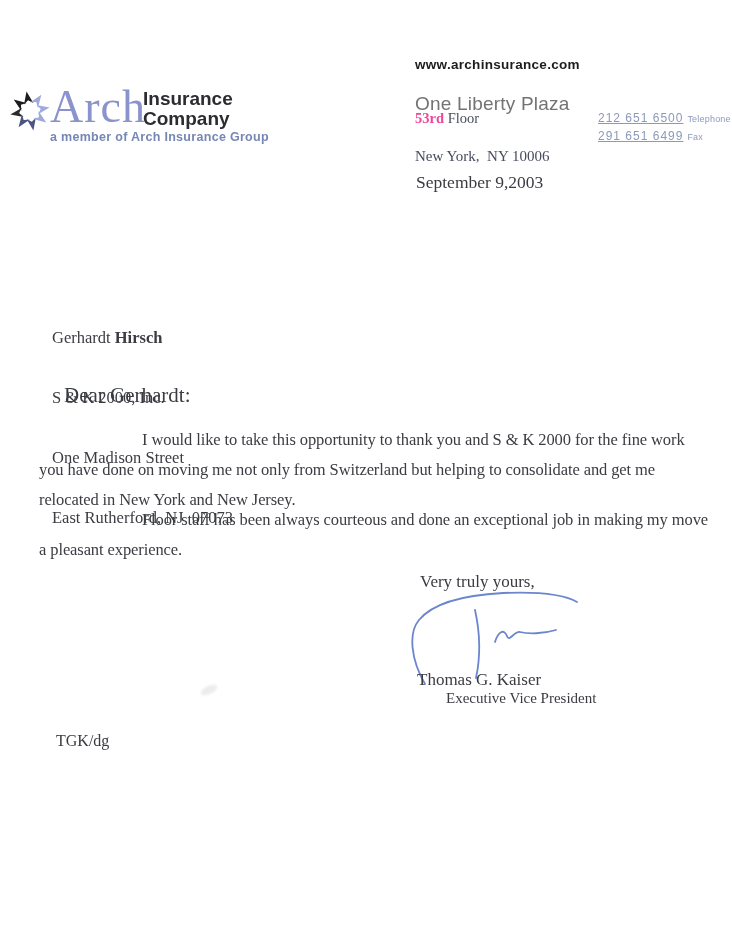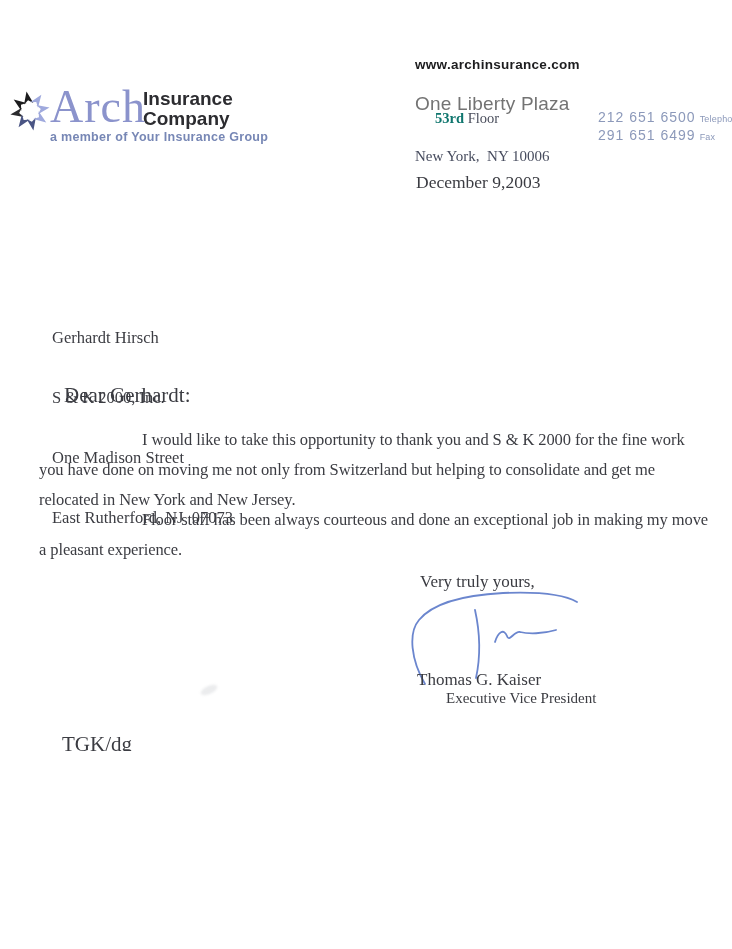--- a/index.html
+++ b/index.html
@@ -12,41 +12,41 @@
 
   
   .website{left:415px;top:57px;font-size:13.5px;font-weight:bold;color:#1c1c1e;letter-spacing:.3px;}
   .logo-star{left:8px;top:82px;width:46px;height:58px;}
   .logo-arch{left:50px;top:80px;font-size:46px;color:#8b93cc;letter-spacing:1px;}
   .logo-co{left:143px;top:89px;font-size:19px;font-weight:bold;color:#2c2c30;line-height:20px;}
   .logo-tagline{left:50px;top:130px;font-size:12.5px;font-weight:bold;color:#7787b5;letter-spacing:.3px;}
 
   .addr1{left:415px;top:93px;font-size:19px;color:#737373;letter-spacing:.2px;}
   .addr2{left:415px;top:110px;font-size:14.5px;color:#4a4e5c;}
-  .addr2 .b{font-weight:bold;color:#0f766e;margin-left:20px;}
+  .addr2 .b{font-weight:bold;color:#ec4899;}
   .addr3{left:415px;top:128px;font-size:15px;color:#474c5e;white-space:pre-wrap;margin-top:20px;}
   .phoneline{color:#8c99ba;white-space:nowrap;}
   .phone1{left:598px;top:108px;}
   .phone2{left:598px;top:126px;}
-  .phone-num{font-size:14px;letter-spacing:1px;font-family:"Liberation Sans",sans-serif;}
+  .phone-num{font-size:12px;letter-spacing:1px;font-family:"Liberation Sans",sans-serif;text-decoration:underline;}
   .phone-label{font-size:9px;font-family:"Liberation Sans",sans-serif;letter-spacing:.2px;}
 
   
   .date{left:416px;top:172px;font-size:17.5px;}
   .recipient{left:52px;top:288px;font-size:16.5px;line-height:20px;white-space:pre-wrap;}
-  .recipient .b{font-weight:normal;}
+  .recipient .b{font-weight:bold;}
   .salutation{left:64px;top:383px;font-size:21px;}
   .para{left:39px;width:672px;font-size:16.5px;line-height:30px;text-indent:103px;letter-spacing:-0.1px;}
   .para1{top:425px;}
   .para2{top:505px;}
   .closing{left:420px;top:572px;font-size:17px;}
   .signature{left:403px;top:588px;width:205px;height:100px;pointer-events:none;}
   .signer-name{left:417px;top:670px;font-size:17px;}
   .signer-title{left:417px;top:690px;font-size:15px;margin-left:29px;}
-  .reference{left:62px;top:732px;font-size:21px;}
+  .reference{left:56px;top:732px;font-size:16px;}
   .smudge{left:200px;top:686px;width:18px;height:8px;background:#b9bcc2;opacity:.28;border-radius:50%;transform:rotate(-25deg);filter:blur(1px);}
 </style>
 </head>
 <body>
 
 <div class="page">
 
   <div class="abs sans website">www.archinsurance.com</div>
 
   <svg class="abs logo-star" viewBox="0 0 44 54" xmlns="http://www.w3.org/2000/svg">
@@ -62,29 +62,29 @@
       <use href="#dart" transform="rotate(45)" fill="#9fa9dd"></use>
       <use href="#dart" transform="rotate(0)" fill="#9fa9dd"></use>
       <use href="#dart" transform="rotate(-45)" fill="#9fa9dd"></use>
     </g>
   </svg>
   <div class="abs sans logo-co">
     <div>Insurance</div>
     <div>Company</div>
   </div>
   <div class="abs logo-arch">Arch</div>
-  <div class="abs sans logo-tagline">a member of Your Insurance Group</div>
+  <div class="abs sans logo-tagline">a member of Arch Insurance Group</div>
 
   <div class="abs sans addr1">One Liberty Plaza</div>
   <div class="abs addr2"><span class="b">53rd</span><span> Floor</span></div>
   <div class="abs addr3">New York,  NY 10006</div>
   <div class="abs phoneline phone1"><span class="phone-num">212 651 6500</span> <span class="phone-label">Telephone</span></div>
   <div class="abs phoneline phone2"><span class="phone-num">291 651 6499</span> <span class="phone-label">Fax</span></div>
 
-  <div class="abs date">December 9,2003</div>
+  <div class="abs date">September 9,2003</div>
 
   <div class="abs recipient">
     <div><span>Gerhardt </span><span class="b">Hirsch</span></div>
     <div>S &amp; K 2000, Inc.</div>
     <div>One Madison Street</div>
     <div>East Rutherford, NJ  07073</div>
   </div>
 
   <div class="abs salutation">Dear Gerhardt:</div>
 

